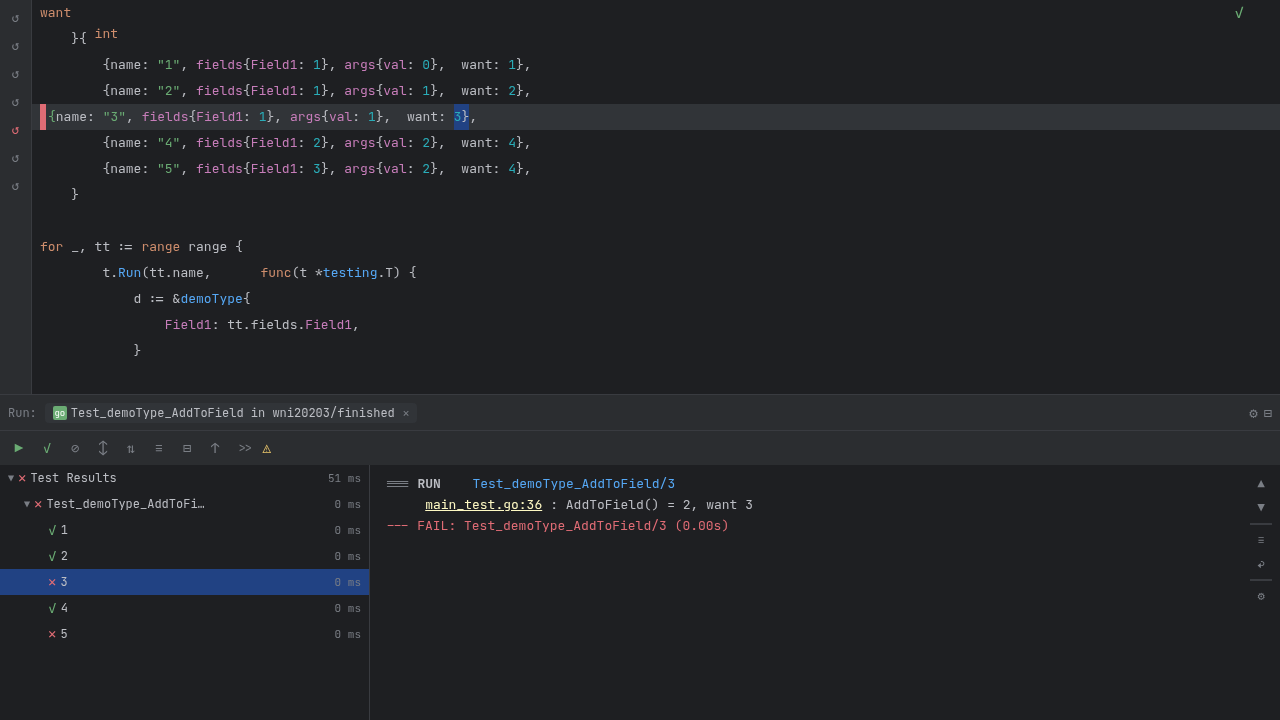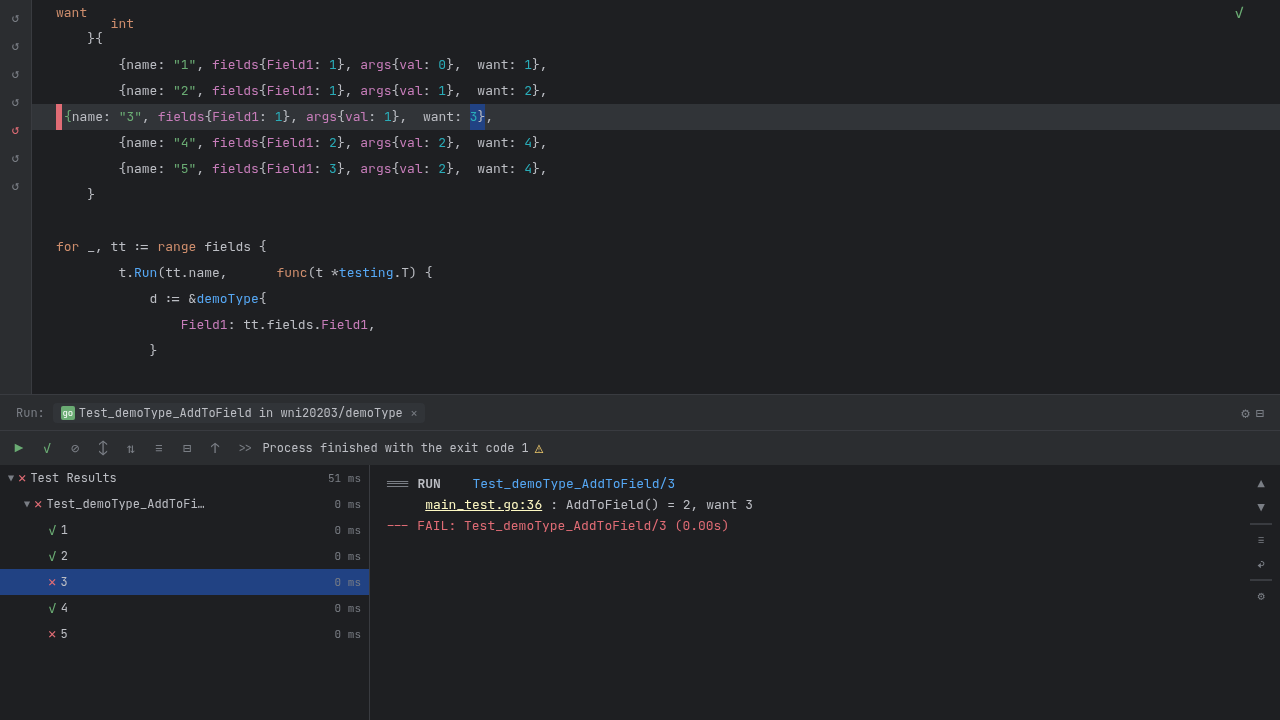--- a/index.html
+++ b/index.html
@@ -26,39 +26,38 @@
 
     .code-content {
       flex: 1;
       padding: 0;
       overflow: hidden;
     }
 
     .code-line {
       height: 26px;
       display: flex;
-      align-items: center;
-      padding-left: 24px;
+      padding-left: 8px;
       white-space: pre;
       font-size: 13px;
       line-height: 26px;
     }
 
     .code-line.current {
       background: #313438;
     }
 
     
     .run-bar {
       height: 36px;
       background: #2b2d30;
       border-top: 1px solid #393b40;
       display: flex;
       align-items: center;
-      padding: 0 16px;
+      padding: 0 8px;
       gap: 4px;
       flex-shrink: 0;
     }
 
     .run-bar-label {
       color: #7a7e85;
       font-size: 12px;
       margin-right: 4px;
     }
 
@@ -337,21 +336,21 @@
         <span>        {</span><span style="color:#bcbec4;">name: </span><span style="color:#6aab73;">"5"</span><span>, </span><span style="color:#c77dba;">fields</span><span>{</span><span style="color:#c77dba;">Field1</span><span>: </span><span style="color:#2aacb8;">3</span><span>}, </span><span style="color:#c77dba;">args</span><span>{</span><span style="color:#c77dba;">val</span><span>: </span><span style="color:#2aacb8;">2</span><span>},  </span><span style="color:#bcbec4;">want: </span><span style="color:#2aacb8;">4</span><span>},</span>
       </div>
 
       <div class="code-line">
         <span>    }</span>
       </div>
 
       <div class="code-line"></div>
 
       <div class="code-line">
-        <span style="color:#cf8e6d;">for</span><span> _, tt := </span><span style="color:#cf8e6d;">range</span><span> fields {</span>
+        <span style="color:#cf8e6d;">for</span><span> _, tt := </span><span style="color:#cf8e6d;">range</span><span> range {</span>
       </div>
 
       <div class="code-line">
         <span>        t.</span><span style="color:#56a8f5;">Run</span><span>(tt.name, </span><span style="color:#cf8e6d;margin-left:41px;">func</span><span>(t *</span><span style="color:#56a8f5;">testing</span><span>.T) {</span>
       </div>
 
       <div class="code-line">
         <span>            d := &amp;</span><span style="color:#56a8f5;">demoType</span><span>{</span>
       </div>
 
@@ -364,21 +363,21 @@
       </div>
     </div>
 
     <div class="checkmark-green">✓</div>
   </div>
 
   <div class="run-bar">
     <span class="run-bar-label">Run:</span>
     <div class="tab-item">
       <div class="tab-icon">go</div>
-      <span>Test_demoType_AddToField in wni20203/demoType</span>
+      <span>Test_demoType_AddToField in wni20203/finished</span>
       <span class="tab-close">✕</span>
     </div>
     <div style="margin-left:auto; display:flex; gap:6px; align-items:center;">
       <div class="gear-icon">⚙</div>
       <div class="split-icon">⊟</div>
     </div>
   </div>
 </div>
 
 <div class="bottom-panel">
@@ -387,21 +386,20 @@
     <div class="tool-btn active">▶</div>
     <div class="tool-btn" style="color:#6aab73;">✓</div>
     <div class="tool-btn">⊘</div>
     <div class="tool-btn">↕</div>
     <div class="tool-btn">⇅</div>
     <div class="tool-btn">≡</div>
     <div class="tool-btn">⊟</div>
     <div class="tool-btn">↑</div>
     <div class="process-msg">
       <span style="color:#7a7e85; margin-right:4px;">&gt;&gt;</span>
-      <span>Process finished with the exit code 1</span>
       <span class="warn-icon">⚠</span>
     </div>
   </div>
 
   <div class="bottom-panel-main">
 
     <div class="test-tree">
 
       <div class="tree-item" style="padding-left:8px;">
         <span class="chevron">▼</span>

